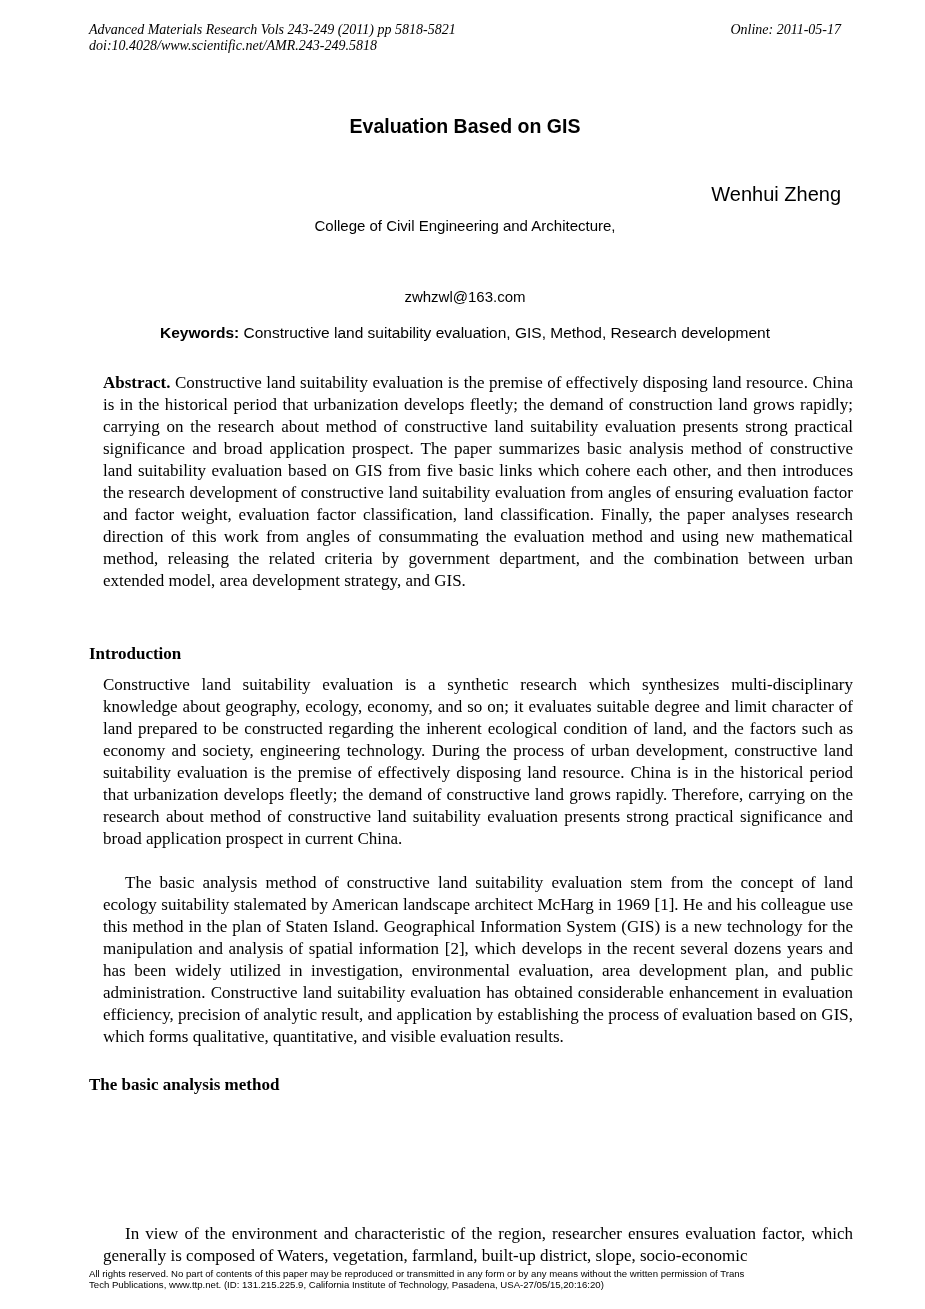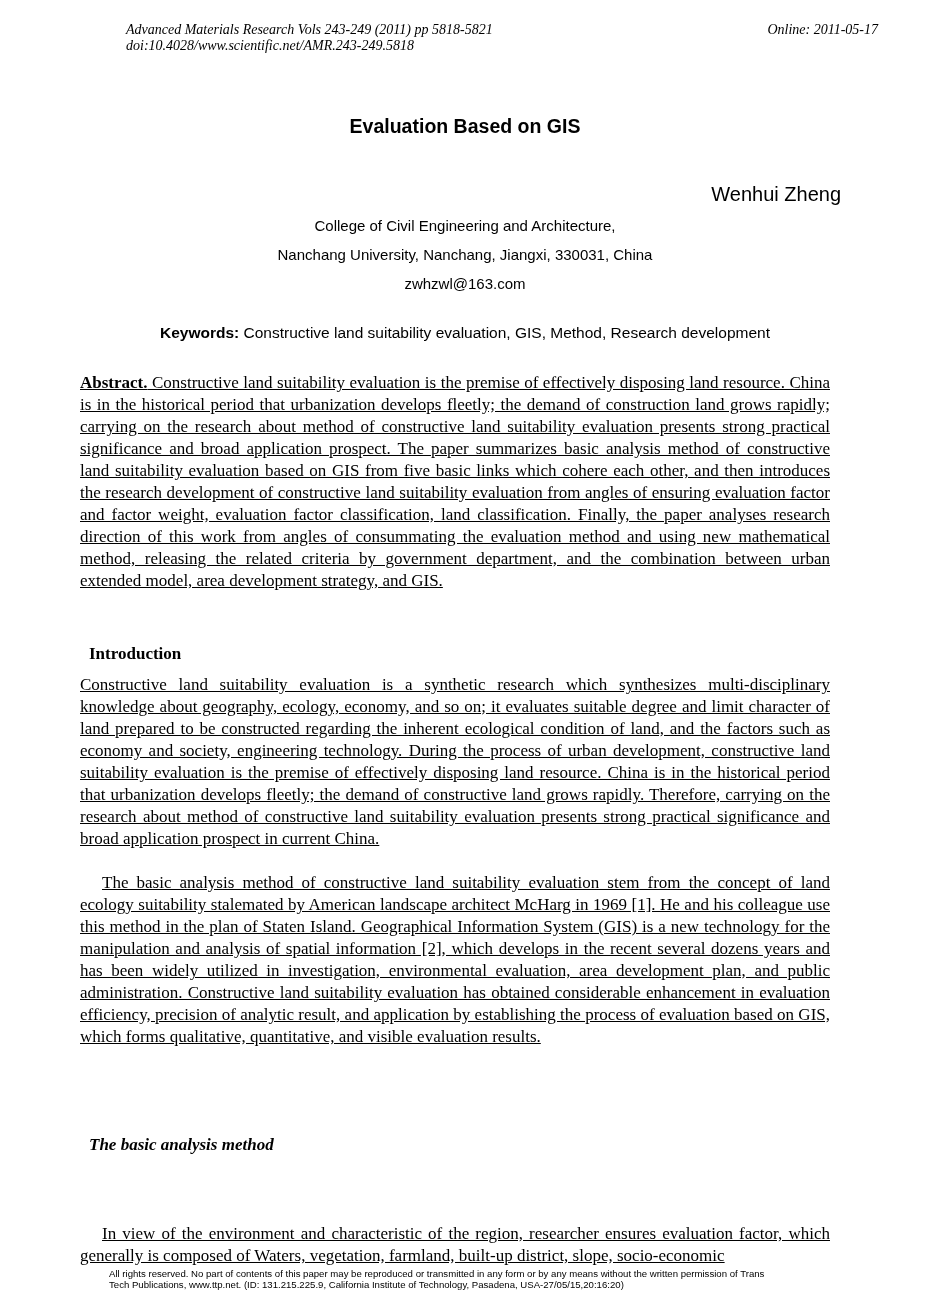--- a/index.html
+++ b/index.html
@@ -1,64 +1,63 @@
 <!DOCTYPE html>
 <html><head>
   <meta charset="utf-8">
   <style>
     html, body { margin: 0; padding: 0; background: #ffffff; }
     body { width: 925px; height: 1309px; position: relative; overflow: hidden; color: #000; }
     .page { position: absolute; left: 0; top: 0; width: 925px; height: 1309px; }
-    .header { position: absolute; left: 89px; top: 22px; width: 752px; font-family: "Liberation Serif", serif; font-style: italic; font-size: 14px; line-height: 16px; margin-left: 37px; }
+    .header { position: absolute; left: 89px; top: 22px; width: 752px; font-family: "Liberation Serif", serif; font-style: italic; font-size: 14px; line-height: 16px; }
     .header .line { display: block; white-space: nowrap; }
     .header .online { position: absolute; right: 0; top: 0; }
     .title { position: absolute; left: 89px; top: 114px; width: 752px; text-align: center; font-family: "Liberation Sans", sans-serif; font-weight: bold; font-size: 19.5px; line-height: 24px; }
     .author { position: absolute; left: 89px; top: 181px; width: 752px; text-align: right; font-family: "Liberation Sans", sans-serif; font-size: 20px; line-height: 26px; }
     .affil { position: absolute; left: 89px; width: 752px; text-align: center; font-family: "Liberation Sans", sans-serif; font-size: 15px; line-height: 18px; }
     .keywords { position: absolute; left: 89px; top: 323px; width: 752px; font-family: "Liberation Sans", sans-serif; font-size: 15.5px; line-height: 20px; white-space: nowrap; text-align: center; }
     .keywords b { font-weight: bold; }
-    .body-text { position: absolute; left: 80px; width: 750px; font-family: "Liberation Serif", serif; font-size: 17px; line-height: 22px; text-align: justify; text-decoration: underline; }
+    .body-text { position: absolute; left: 103px; width: 750px; font-family: "Liberation Serif", serif; font-size: 17px; line-height: 22px; text-align: justify; }
     .body-text b { font-weight: bold; }
     .indent { text-indent: 22px; }
     .section-head { position: absolute; left: 89px; font-family: "Liberation Serif", serif; font-weight: bold; font-size: 17px; line-height: 22px; }
-    .footer { position: absolute; left: 89px; top: 1268px; width: 760px; font-family: "Liberation Sans", sans-serif; font-size: 9.6px; line-height: 11px; margin-left: 20px; }
+    .footer { position: absolute; left: 89px; top: 1268px; width: 760px; font-family: "Liberation Sans", sans-serif; font-size: 9.6px; line-height: 11px; }
   </style>
 </head>
 <body>
 
 <div class="page">
 
   <div class="header">
     <span class="line">Advanced Materials Research Vols 243-249 (2011) pp 5818-5821</span>
     <span class="line">doi:10.4028/www.scientific.net/AMR.243-249.5818</span>
     <span class="online">Online: 2011-05-17</span>
   </div>
 
   <div class="title">
     <div>Evaluation Based on GIS</div>
   </div>
 
   <div class="author">Wenhui Zheng</div>
   <div class="affil" style="top:217px;">College of Civil Engineering and Architecture,</div>
-  <div class="affil" style="top:246px;">Nanchang University, Nanchang, Jiangxi, 330031, China</div>
-  <div class="affil" style="top:275px;">zwhzwl@163.com</div>
+  <div class="affil" style="top:288px;">zwhzwl@163.com</div>
 
   <div class="keywords">
     <b>Keywords:</b><span> Constructive land suitability evaluation, GIS, Method, Research development</span>
   </div>
 
   <div class="body-text" style="top:372px;">
     <b>Abstract.</b><span> Constructive land suitability evaluation is the premise of effectively disposing land resource. China is in the historical period that urbanization develops fleetly; the demand of construction land grows rapidly; carrying on the research about method of constructive land suitability evaluation presents strong practical significance and broad application prospect. The paper summarizes basic analysis method of constructive land suitability evaluation based on GIS from five basic links which cohere each other, and then introduces the research development of constructive land suitability evaluation from angles of ensuring evaluation factor and factor weight, evaluation factor classification, land classification. Finally, the paper analyses research direction of this work from angles of consummating the evaluation method and using new mathematical method, releasing the related criteria by government department, and the combination between urban extended model, area development strategy, and GIS.</span>
   </div>
 
   <div class="section-head" style="top:643px;">Introduction</div>
   <div class="body-text" style="top:674px;">Constructive land suitability evaluation is a synthetic research which synthesizes multi-disciplinary knowledge about geography, ecology, economy, and so on; it evaluates suitable degree and limit character of land prepared to be constructed regarding the inherent ecological condition of land, and the factors such as economy and society, engineering technology. During the process of urban development, constructive land suitability evaluation is the premise of effectively disposing land resource. China is in the historical period that urbanization develops fleetly; the demand of constructive land grows rapidly. Therefore, carrying on the research about method of constructive land suitability evaluation presents strong practical significance and broad application prospect in current China.</div>
   <div class="body-text indent" style="top:872px;">The basic analysis method of constructive land suitability evaluation stem from the concept of land ecology suitability stalemated by American landscape architect McHarg in 1969 [1]. He and his colleague use this method in the plan of Staten Island. Geographical Information System (GIS) is a new technology for the manipulation and analysis of spatial information [2], which develops in the recent several dozens years and has been widely utilized in investigation, environmental evaluation, area development plan, and public administration. Constructive land suitability evaluation has obtained considerable enhancement in evaluation efficiency, precision of analytic result, and application by establishing the process of evaluation based on GIS, which forms qualitative, quantitative, and visible evaluation results.</div>
 
-  <div class="section-head" style="top:1134px;font-style:italic;">The basic analysis method</div>
+  <div class="section-head" style="top:1074px;">The basic analysis method</div>
   <div class="body-text indent" style="top:1195px;margin-top:28px;">In view of the environment and characteristic of the region, researcher ensures evaluation factor, which generally is composed of Waters, vegetation, farmland, built-up district, slope, socio-economic</div>
 
   <div class="footer">
     <div>All rights reserved. No part of contents of this paper may be reproduced or transmitted in any form or by any means without the written permission of Trans</div>
     <div>Tech Publications, www.ttp.net. (ID: 131.215.225.9, California Institute of Technology, Pasadena, USA-27/05/15,20:16:20)</div>
   </div>
 
 </div>
 
 </body></html>

